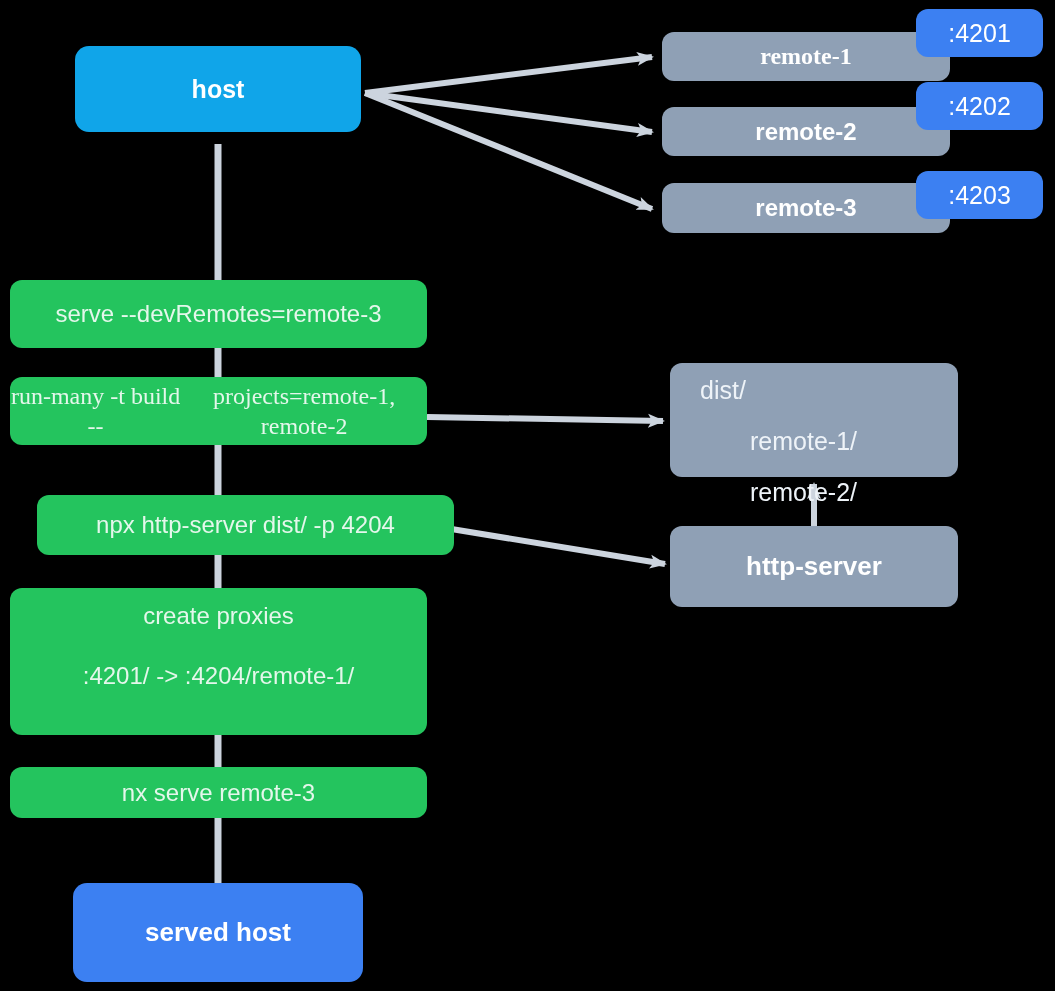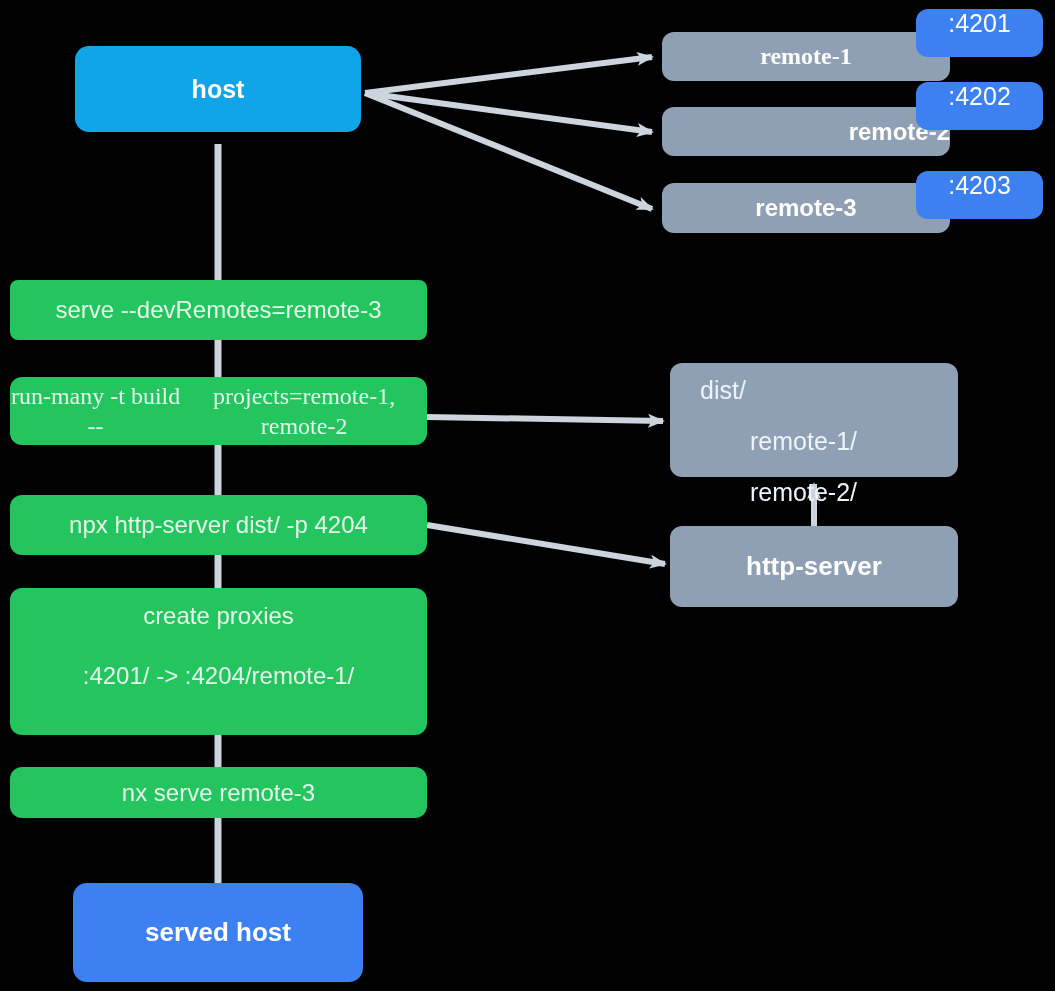--- a/index.html
+++ b/index.html
@@ -39,47 +39,47 @@
   }
   .node-remote {
     left: 662px; width: 288px; height: 49px;
     background: #8fa0b5;
     border-radius: 12px;
     color: #ffffff;
     font-weight: bold;
     font-size: 24px;
   }
   .remote-1 { top: 32px; font-family: Liberation Serif, serif; }
-  .remote-2 { top: 107px; justify-content: flex-end; }
+  .remote-2 { top: 107px; }
   .remote-3 { top: 183px; height: 50px; }
   .port-badge {
     position: absolute;
     left: 916px; width: 127px; height: 48px;
     background: #3c80f2;
     border-radius: 12px;
     color: #ffffff;
     font-size: 25px;
     display: flex;
-    align-items: flex-start;
+    align-items: center;
     justify-content: center;
     z-index: 2;
   }
   .badge-1 { top: 9px; }
   .badge-2 { top: 82px; }
   .badge-3 { top: 171px; }
   .node-step {
     left: 10px; width: 417px;
     background: #24c45e;
     border-radius: 12px;
     color: #e4f7eb;
     font-size: 24px;
   }
-  .step-serve { top: 280px; height: 60px; border-radius: 8px; }
+  .step-serve { top: 280px; height: 68px; }
   .step-run-many { top: 377px; height: 68px; flex-direction: row; line-height: 30px; font-family: Liberation Serif, serif; }
-  .step-npx { top: 495px; height: 60px; }
+  .step-npx { top: 495px; height: 60px; margin-left: 27px; }
   .step-proxies {
     top: 588px; height: 147px;
     flex-direction: column;
     justify-content: flex-start;
     padding-top: 13px;
     line-height: 30px;
   }
   .proxies-gap { height: 30px; }
   .step-nx-serve { top: 767px; height: 51px; }
   .node-dist {

